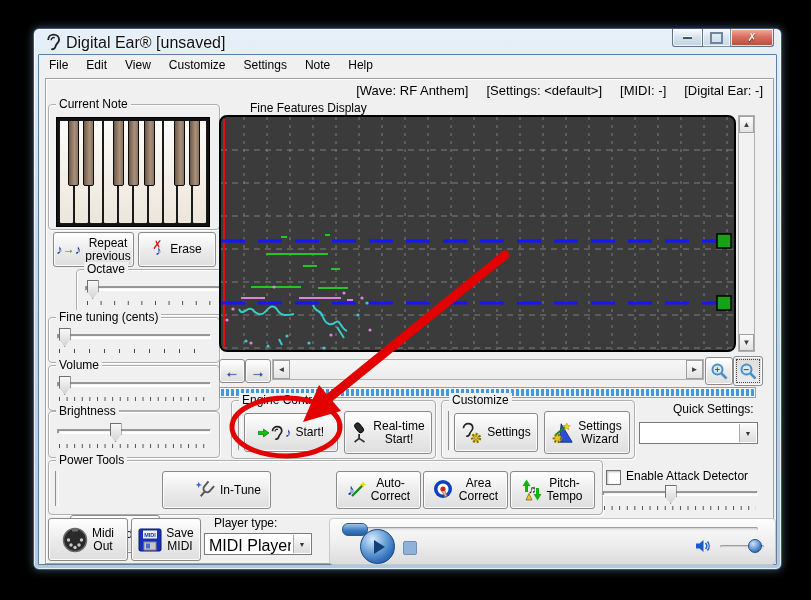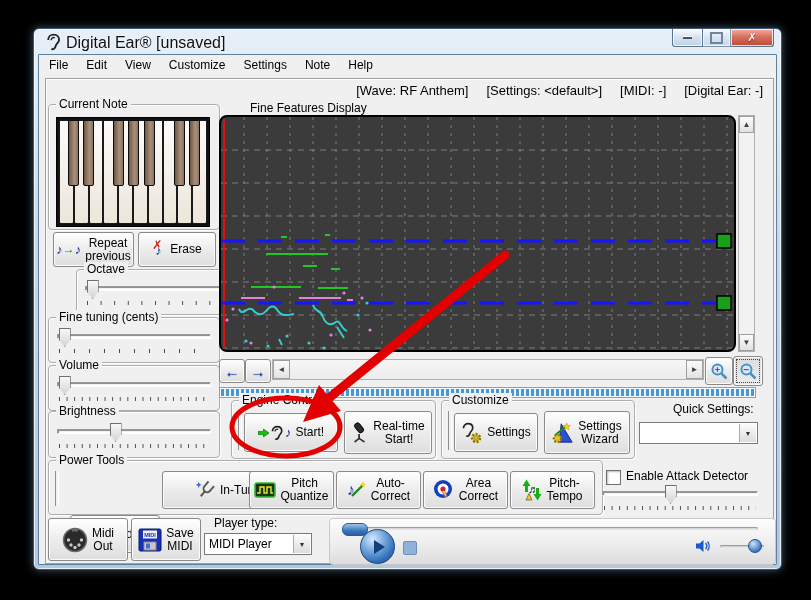--- a/index.html
+++ b/index.html
@@ -62,21 +62,21 @@
   .navbtn span{font-weight:bold;font-size:15px;color:#2255cc;text-shadow:0 0 1px #123;}
   .hscroll{position:absolute;left:238px;top:330px;width:432px;height:21px;border:1px solid #b0b0b0;background:#f4f4f4;
            box-sizing:border-box;display:flex;z-index:3;}
   .htrack{flex:1;background:linear-gradient(180deg,#f6f6f6,#ececec);}
   .zoombtn{position:absolute;width:26px;height:26px;z-index:3;}
   .zoombtn.pressed{background:linear-gradient(180deg,#dcdcdc,#ececec);outline:1px dotted #444;outline-offset:-4px;}
   .stripes{position:absolute;left:185px;top:358px;width:537px;height:11px;border:1px solid #9a9a9a;background:#fff;
            box-sizing:border-box;z-index:3;}
   .stripes .fill{position:absolute;inset:1px;background:repeating-linear-gradient(90deg,#4696dc 0 3px,#eaf3fb 3px 5px);}
   .combo{position:absolute;background:#fff;border:1px solid #7a7a7a;box-sizing:border-box;z-index:3;}
-  .cfield{position:absolute;left:4px;top:3px;right:20px;font-size:12px;white-space:nowrap;overflow:hidden;}
+  .cfield{position:absolute;left:4px;top:3px;right:20px;font-size:16px;white-space:nowrap;overflow:hidden;}
   .cbtn{position:absolute;right:1px;top:1px;bottom:1px;width:16px;background:linear-gradient(180deg,#fbfbfb,#dcdcdc);
         border-left:1px solid #aaa;display:flex;align-items:center;justify-content:center;font-size:7px;color:#333;}
   .checkbox{position:absolute;width:13px;height:13px;background:#fff;border:1px solid #707070;
             box-shadow:inset 1px 1px 2px #bbb;z-index:3;}
   .media{position:absolute;left:295px;top:489px;width:445px;height:45px;z-index:3;border-radius:4px;
          background:linear-gradient(180deg,#fdfdfd,#ececec 60%,#dcdcdc);border:1px solid #c8c8c8;}
   .seek-track{position:absolute;left:18px;top:8px;width:410px;height:4px;border-radius:3px;
               background:linear-gradient(180deg,#cfcfcf,#f5f5f5);box-shadow:inset 0 1px 1px #9a9a9a;}
   .seek-thumb{position:absolute;left:12px;top:4px;width:24px;height:11px;border-radius:6px;
               background:linear-gradient(180deg,#9cc4e8,#3a78c0 60%,#2a5da0);border:1px solid #2a5a96;}
@@ -412,30 +412,20 @@
     <div class="btn" style="left:113px;top:10px;width:83px;height:36px;padding-left:24px;">
       <svg width="20" height="20" viewBox="0 0 22 22">
         <g transform="rotate(40 11 11)">
           <path d="M7 2 v7 a4 4 0 0 0 8 0 V2" fill="none" stroke="#5a5a5a" stroke-width="2.2"></path>
           <line x1="11" y1="13" x2="11" y2="20" stroke="#5a5a5a" stroke-width="2.2"></line>
         </g>
         <polygon points="3,2 4,4.4 6.4,5.4 4,6.4 3,8.8 2,6.4 -0.4,5.4 2,4.4" fill="#3a6ad8"></polygon>
       </svg>
       <span>In-Tune</span>
     </div>
-    <div class="btn" style="left:200px;top:10px;width:83px;height:36px;">
-      <svg width="22" height="18" viewBox="0 0 22 18">
-        <rect x="1" y="2" width="20" height="14" rx="2" fill="#15380f" stroke="#38b838" stroke-width="1.6"></rect>
-        <polyline points="3,12 6,12 6,6 10,6 10,12 13,12 13,6 17,6 17,12 19,12" fill="none" stroke="#e8e838" stroke-width="1.4"></polyline>
-      </svg>
-      <span class="two-line">
-        <span>Pitch</span>
-        <span>Quantize</span>
-      </span>
-    </div>
     <div class="btn" style="left:287px;top:10px;width:83px;height:36px;">
       <span style="position:relative;width:20px;height:20px;">
         <span class="note" style="position:absolute;left:0;top:4px;font-size:16px;">♪</span>
         <svg width="20" height="20" viewBox="0 0 20 20" style="position:absolute;left:0;top:0;">
           <line x1="5" y1="16" x2="16" y2="5" stroke="#1a8a1a" stroke-width="2.4"></line>
           <polygon points="16,1 17,3.4 19.4,4.4 17,5.4 16,7.8 15,5.4 12.6,4.4 15,3.4" fill="#f2d420"></polygon>
         </svg>
       </span>
       <span class="two-line">
         <span>Auto-</span>

